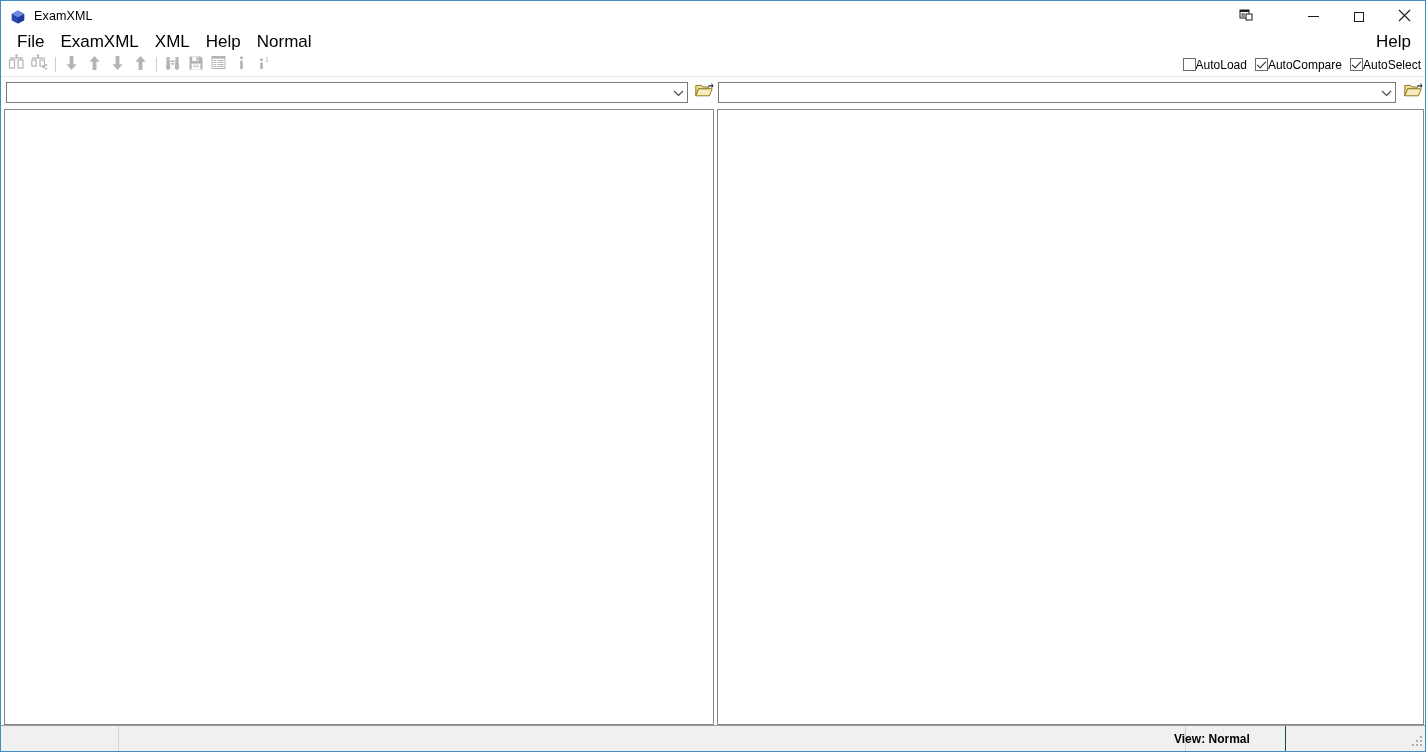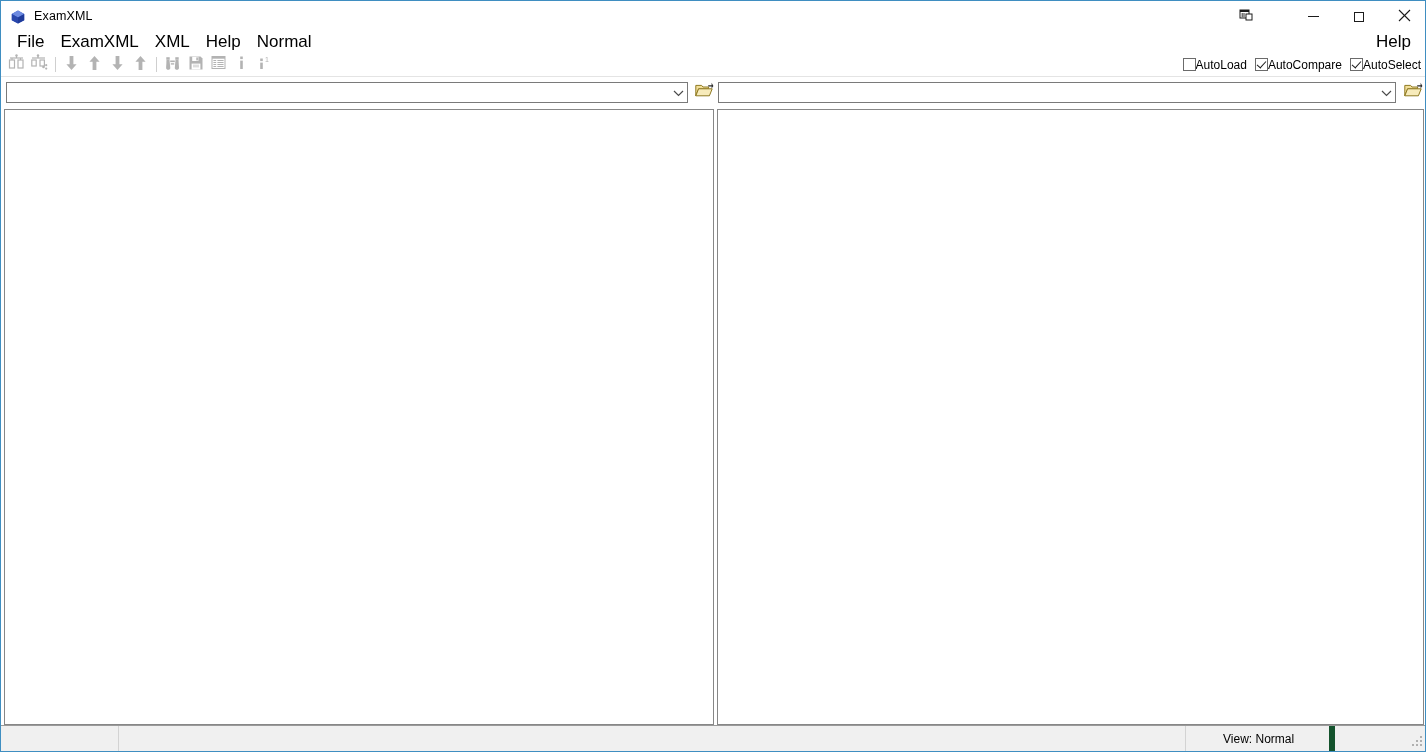--- a/index.html
+++ b/index.html
@@ -260,21 +260,21 @@
   .status-seg {
     position: absolute;
     top: 0;
     height: 25px;
     display: flex;
     align-items: center;
     box-sizing: border-box;
   }
   .status-seg.s1 { left: 0px;    width: 118px; border-right: 1px solid #d3d3d3; }
   .status-seg.s2 { left: 118px;  width: 1067px; border-right: 1px solid #d3d3d3; }
-  .status-seg.s3 { left: 1216px; width: 118px; border-right: 6px solid #14532d; padding-left: 6px; }
+  .status-seg.s3 { left: 1167px; width: 118px; border-right: 1px solid #14532d; padding-left: 6px; font-weight: bold; }
   .status-seg.s4 { left: 1303px; width: 123px; }
   .status-text {
     font-size: 12px;
     color: #000000;
     white-space: nowrap;
     line-height: 1;
   }
   .grip {
     position: absolute;
     right: 3px; bottom: 3px;

